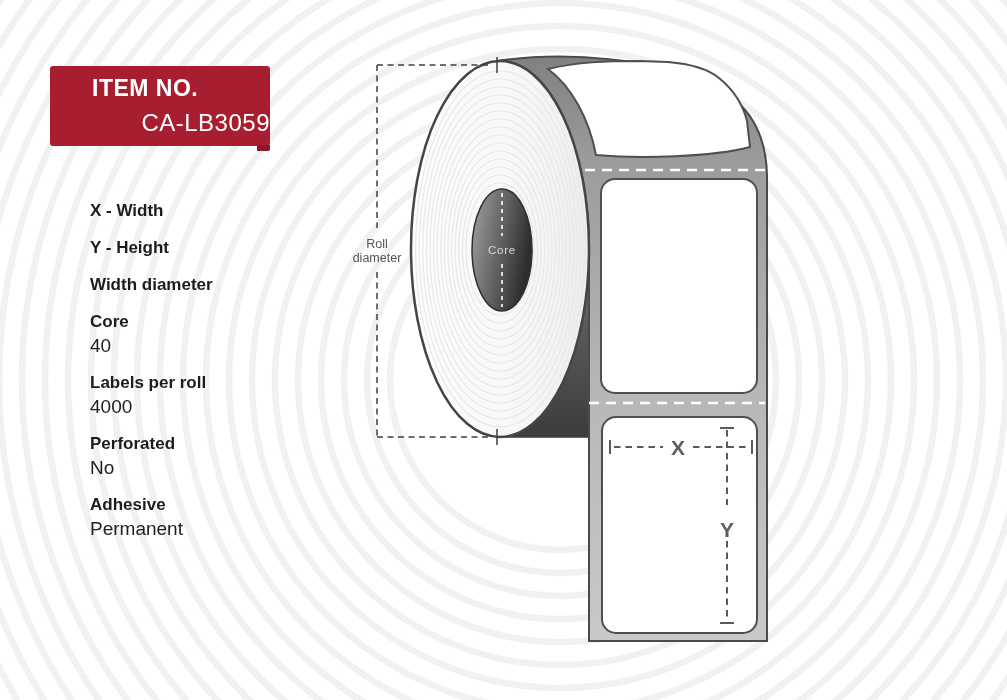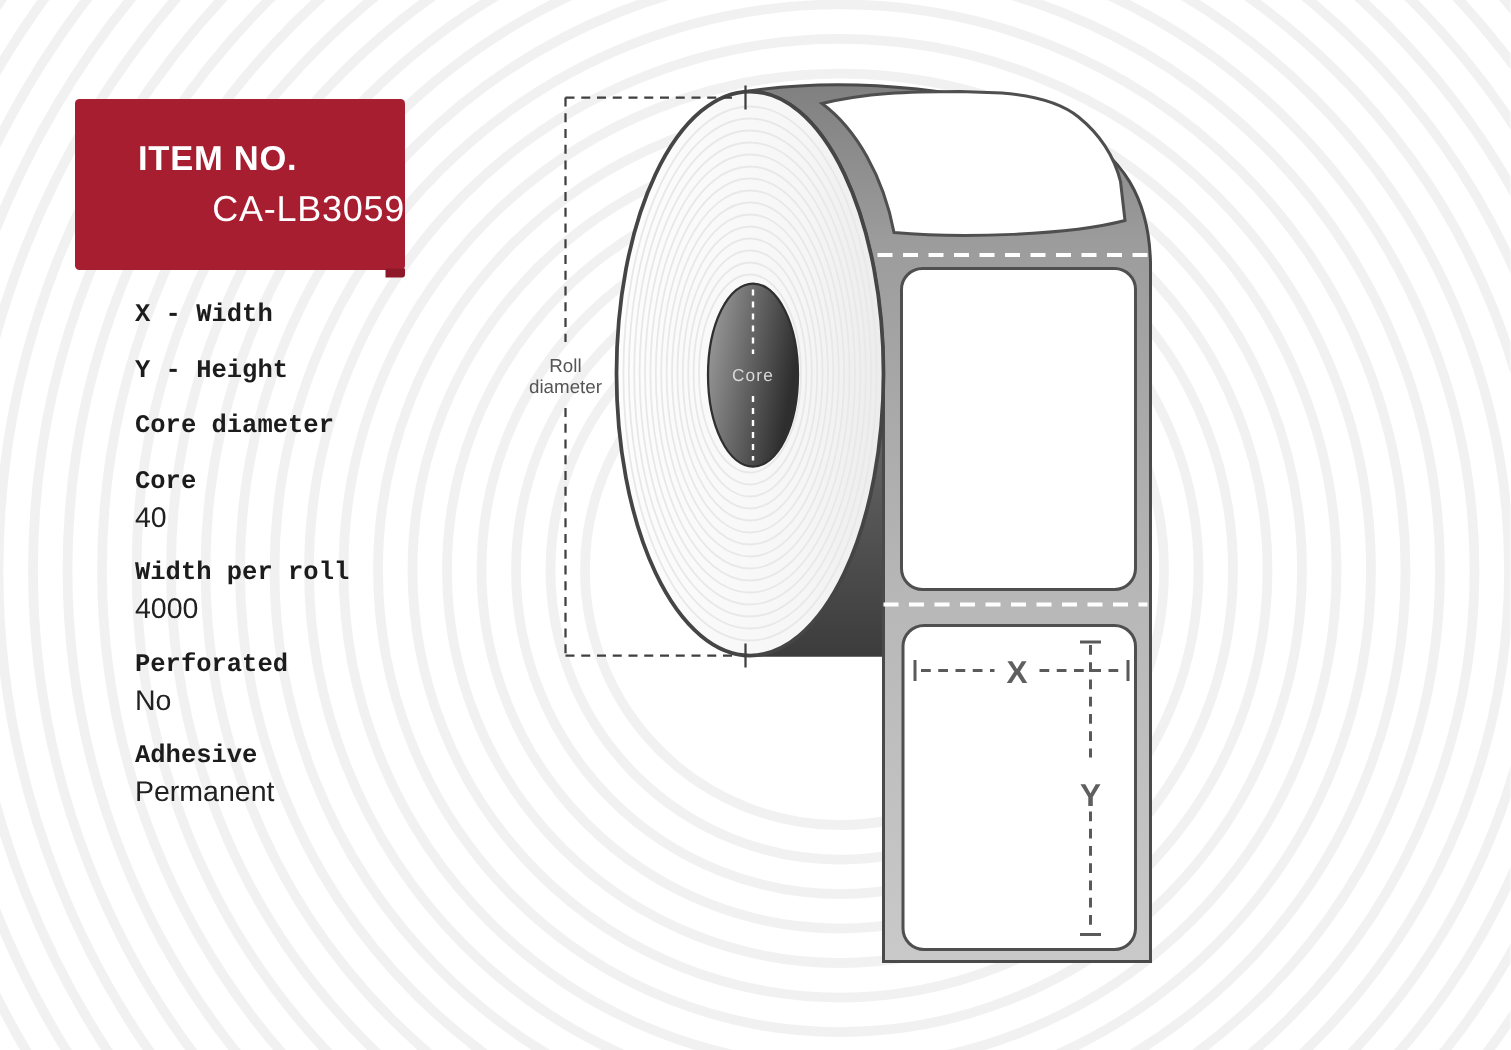--- a/index.html
+++ b/index.html
@@ -7,37 +7,37 @@
     width:1007px;height:700px;position:relative;overflow:hidden;
     background:#ffffff;
     font-family:"Liberation Sans",sans-serif;
   }
   
   .waves{position:absolute;left:0;top:0;width:1007px;height:700px;pointer-events:none;}
   .waves circle{fill:none;stroke:#efefef;stroke-width:6.5;opacity:.9;}
 
   
   .badge{
-    position:absolute;left:50px;top:66px;width:220px;height:114px;
+    position:absolute;left:50px;top:66px;width:220px;height:80px;
     background:#a81e31;border-radius:3px;
     box-sizing:border-box;padding-left:42px;
     display:flex;flex-direction:column;justify-content:center;gap:7px;
     color:#ffffff;
   }
   .badge-title{font-weight:700;font-size:23px;letter-spacing:.5px;}
   .badge-code{font-size:24px;letter-spacing:.5px;text-align:right;}
   .badge-notch{
     position:absolute;right:0px;bottom:-5px;width:13px;height:6px;
     background:#8e1728;border-radius:0 0 2px 0;
   }
 
   
   .specs{position:absolute;left:90px;top:199px;margin:0;}
   .spec{margin:0 0 13px 0;}
-  .spec dt{font-weight:700;font-size:17px;line-height:24px;color:#1c1c1c;margin:0;font-family:Liberation Mono, monospace;}
+  .spec dt{font-weight:700;font-size:17px;line-height:24px;color:#1c1c1c;margin:0;}
   .spec dd{font-size:19px;line-height:24px;color:#212121;margin:0;}
 
   
   .illus{position:absolute;left:330px;top:28px;width:470px;height:632px;margin:0;}
 
   .rings ellipse{fill:none;stroke:#e8e8e8;stroke-width:1.2;}
   .dim{stroke:#3f3f3f;stroke-width:1.5;fill:none;}
   .dim-dash{stroke-dasharray:6 4.5;}
   .perf{stroke:#ffffff;stroke-width:2.6;stroke-dasharray:10 7;fill:none;}
   .xy{stroke:#5a5a5a;stroke-width:2;fill:none;}
@@ -105,28 +105,28 @@
   </div>
 
   <dl class="specs">
     <div class="spec">
       <dt>X - Width</dt>
     </div>
     <div class="spec">
       <dt>Y - Height</dt>
     </div>
     <div class="spec">
-      <dt>Core diameter</dt>
+      <dt>Width diameter</dt>
     </div>
     <div class="spec">
       <dt>Core</dt>
       <dd>40</dd>
     </div>
     <div class="spec">
-      <dt>Width per roll</dt>
+      <dt>Labels per roll</dt>
       <dd>4000</dd>
     </div>
     <div class="spec">
       <dt>Perforated</dt>
       <dd>No</dd>
     </div>
     <div class="spec">
       <dt>Adhesive</dt>
       <dd>Permanent</dd>
     </div>

